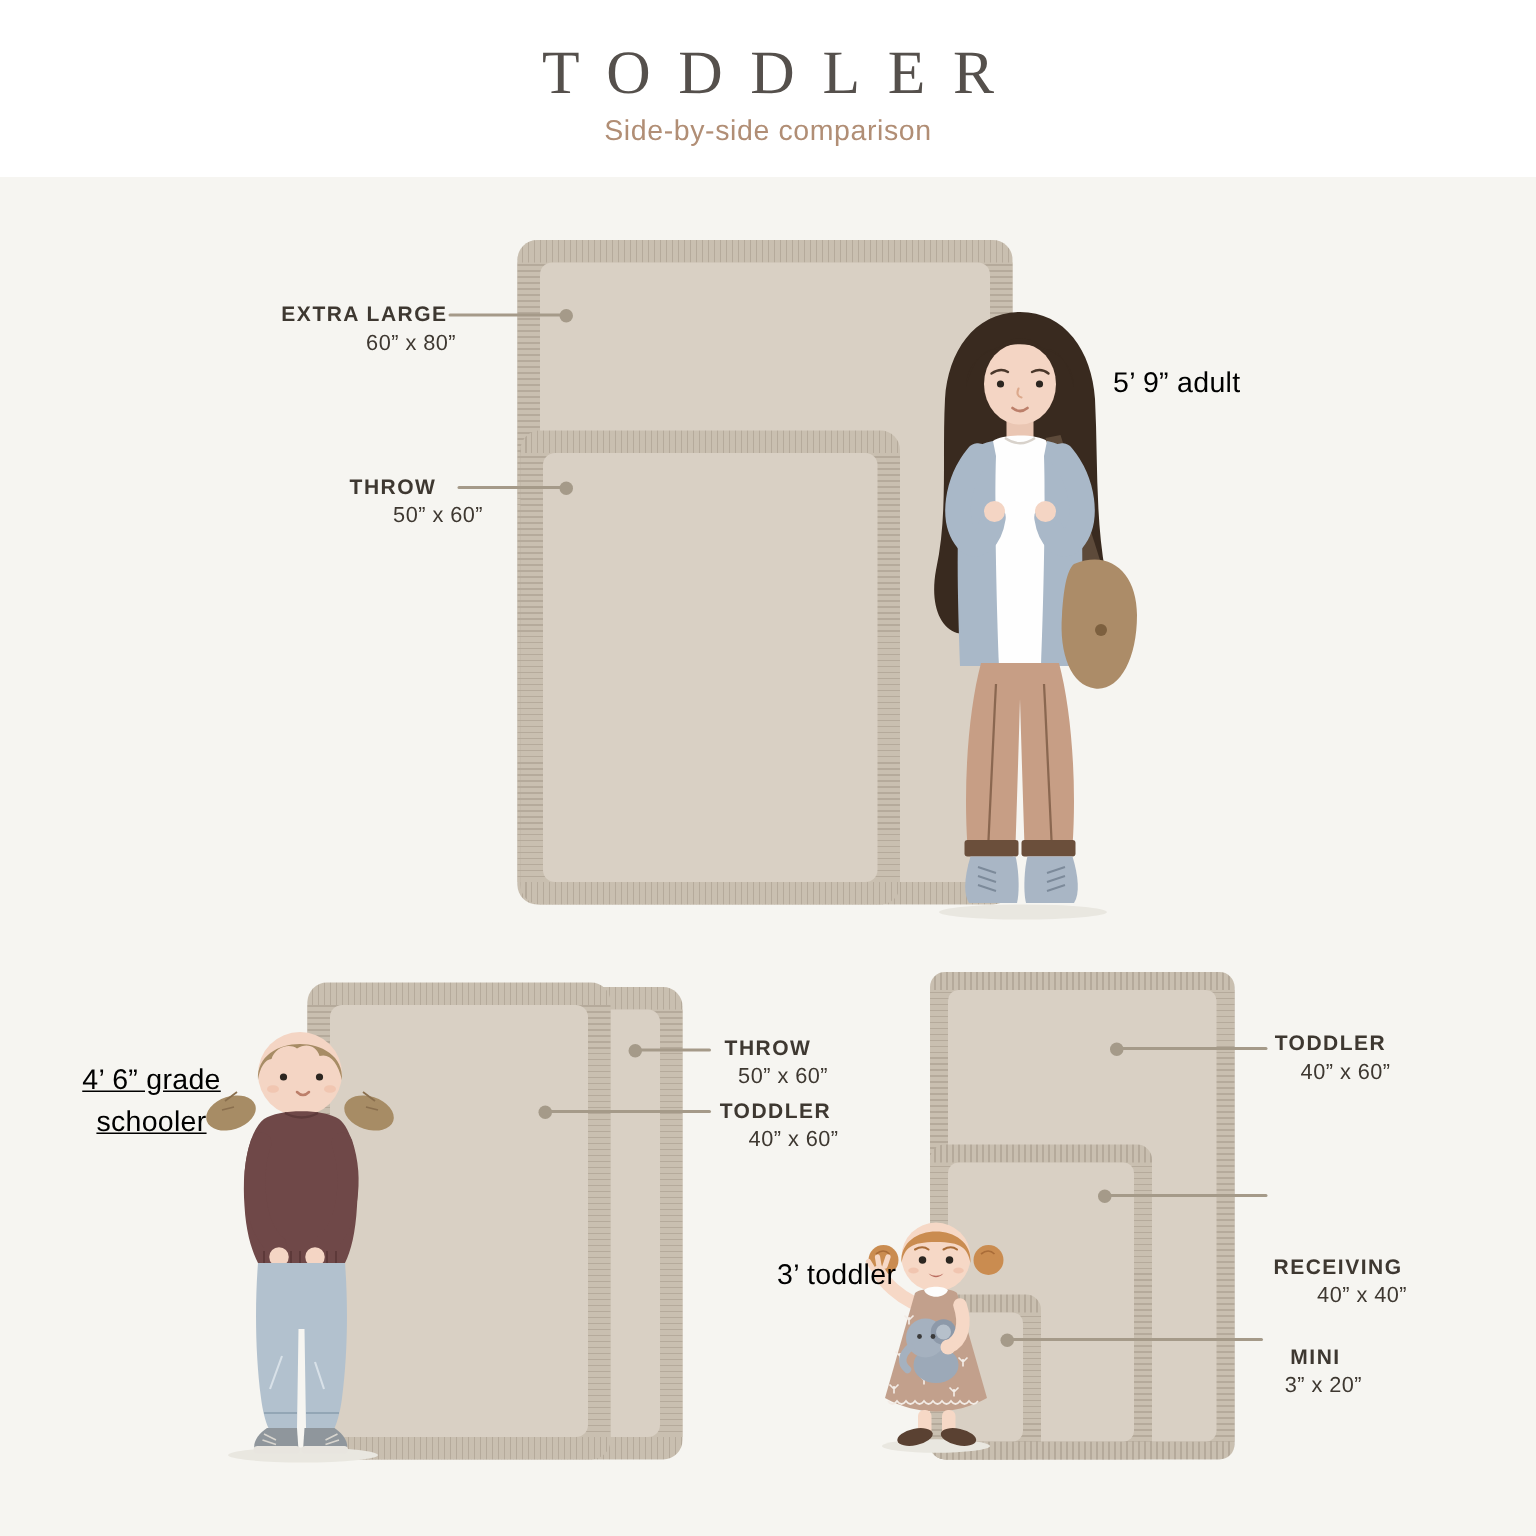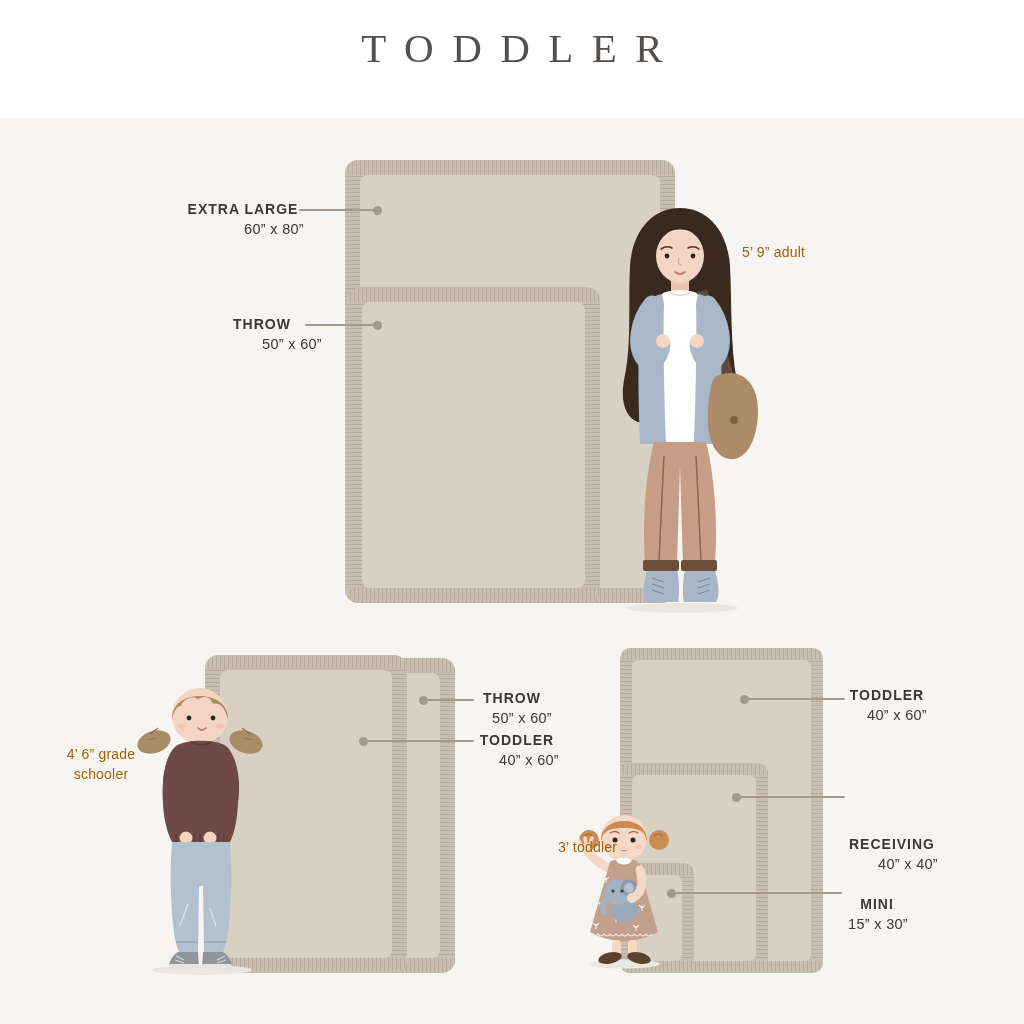--- a/index.html
+++ b/index.html
@@ -66,40 +66,41 @@
   .co-name { font-size:14px; font-weight:600; letter-spacing:1px; }
   .co-size { font-size:14.5px; font-weight:500; margin-top:4px; letter-spacing:0.3px;text-align:right; }
   .co-xl        { left:182px; top:201px; width:122px; }
   .co-throw-top { left:202px; top:316px; width:120px; }
   .co-throw-bl  { left:472px; top:690px; width:80px; }
   .co-toddler-bl{ left:475px; top:732px; width:84px; }
   .co-toddler-br{ left:847px; top:687px; width:80px; }
   .co-receiving { left:846px; top:836px; width:92px; }
   .co-mini      { left:846px; top:896px; width:62px; }
 
-  .plabel { position:absolute; font-size:14px; font-weight:500; color:#a16207;
+  .plabel { position:absolute; font-size:19px; font-weight:500; color:#000000;
             letter-spacing:0.2px; line-height:1.45; }
   .pl-adult    { left:742px; top:242px; }
-  .pl-schooler { left:46px;  top:744px; width:110px; text-align:center; }
-  .pl-toddler  { left:518px; top:837px;margin-left:40px; }
+  .pl-schooler { left:46px;  top:707px; width:110px; text-align:center;text-decoration:underline; }
+  .pl-toddler  { left:518px; top:837px; }
 
   
   .person { position:absolute; }
   .p-adult    { left:600px; top:204px; width:170px; height:412px; }
   .p-schooler { left:128px; top:676px; width:140px; height:300px; }
   .p-toddler  { left:572px; top:806px; width:104px; height:164px; }
   .person svg { display:block; width:100%; height:100%; }
 </style>
 </head>
 <body>
 
 <div class="canvas">
 
   <header class="hdr">
     <h1 class="title">TODDLER</h1>
+    <p class="subtitle">Side-by-side comparison</p>
   </header>
 
   <div class="stage">
     <div class="abs">
 
       <div class="blanket b-xl">
         <div class="inner"></div>
       </div>
       <div class="blanket b-throw-top">
         <div class="inner"></div>
@@ -277,21 +278,21 @@
       <div class="co co-toddler-br">
         <div class="co-name">TODDLER</div>
         <div class="co-size">40” x 60”</div>
       </div>
       <div class="co co-receiving">
         <div class="co-name">RECEIVING</div>
         <div class="co-size">40” x 40”</div>
       </div>
       <div class="co co-mini">
         <div class="co-name">MINI</div>
-        <div class="co-size">15” x 30”</div>
+        <div class="co-size">3” x 20”</div>
       </div>
 
       <div class="plabel pl-adult">5’ 9” adult</div>
       <div class="plabel pl-schooler">4’ 6” grade schooler</div>
       <div class="plabel pl-toddler">3’ toddler</div>
 
     </div>
   </div>
 </div>
 

